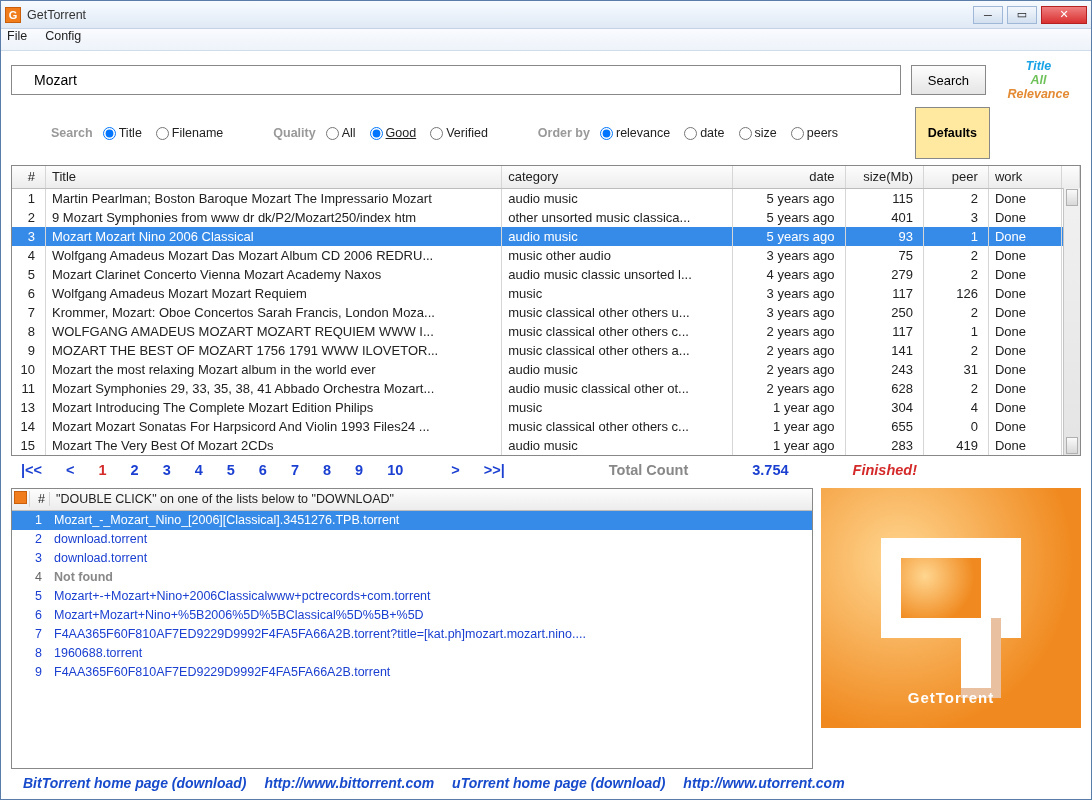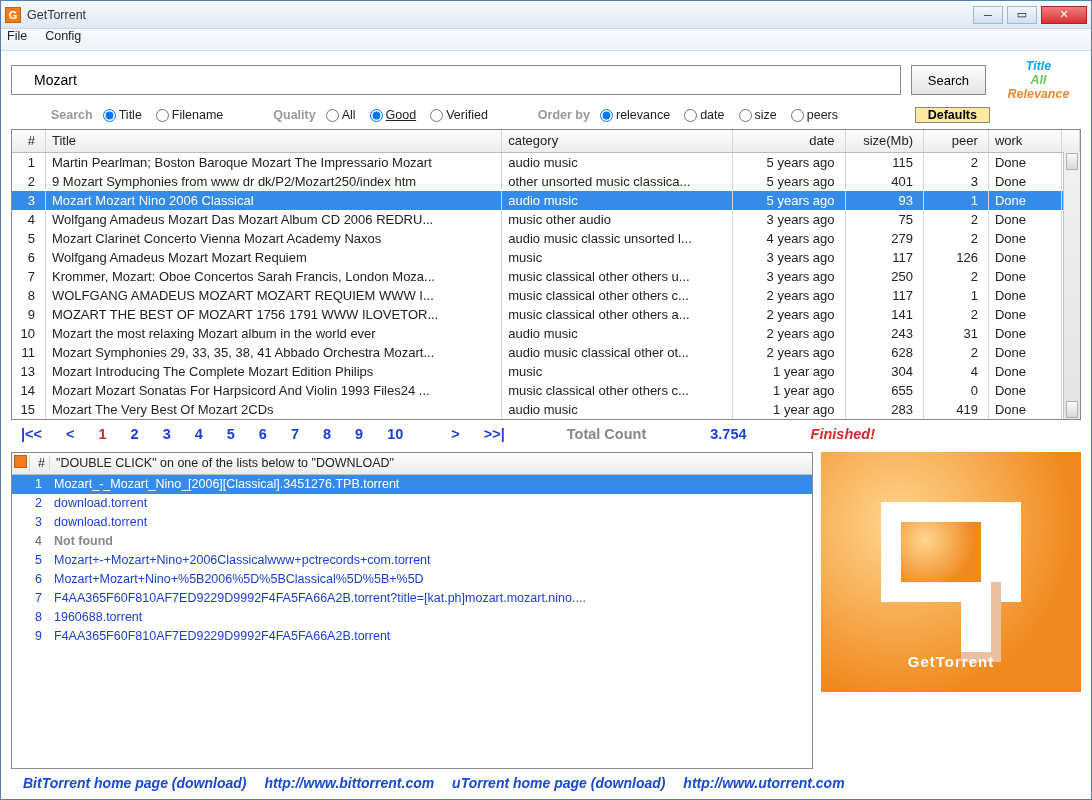--- a/index.html
+++ b/index.html
@@ -71,21 +71,21 @@
 .sidestatus .l3 { color:#e38a33; font-style:italic; }
 .filterrow {
   display:flex; align-items:center; gap:6px; margin-top:6px; padding-left:40px;
   font-size:12.5px;
 }
 .filterrow .lbl { color:#999; font-weight:bold; margin-right:4px; }
 .filterrow label { display:flex; align-items:center; gap:3px; margin-right:8px; cursor:default; }
 .filterrow input[type=radio] { margin:0; }
 .filterrow .spacer { flex:1; }
 .defaults {
-  border:1px solid #888; background:#ffe8a0; padding:0 12px; font-size:12.5px; font-weight:bold;
+  border:1px solid #888; background:#ffe8a0; padding:18px 12px; font-size:12.5px; font-weight:bold;
 }
 .gridwrap {
   margin-top:6px;
   border:1px solid #888;
   flex:0 0 auto;
   position:relative;
 }
 .grid {
   width:100%; border-collapse:collapse; table-layout:fixed; font-size:13px;
 }
@@ -103,21 +103,21 @@
 }
 .grid td { height:19px; }
 .grid .num { text-align:right; padding-right:10px; }
 .grid tr.sel td { background:#378be8; color:#fff; }
 .pager {
   display:flex; align-items:center; gap:24px; padding:6px 10px;
   font-size:14.5px; font-weight:bold;
 }
 .pager a { color:#1a3fd1; text-decoration:none; cursor:default; }
 .pager .cur { color:#d42a2a; }
-.pager .lbl { color:#888; font-weight:bold; margin-left:38px; }
+.pager .lbl { color:#888; font-weight:bold; margin-left:80px; }
 .pager .cnt { color:#1a3fd1; margin-left:40px; }
 .pager .fin { color:#d42a2a; font-style:italic; margin-left:40px;text-align:center; }
 .bottom { display:flex; gap:8px; margin-top:4px; flex:1; }
 .dlpanel {
   flex:1; border:1px solid #888; display:flex; flex-direction:column; overflow:hidden;
 }
 .dlhead {
   display:flex; align-items:center; background:linear-gradient(#fdfdfd,#ececec);
   border-bottom:1px solid #bcbcbc; height:22px;
 }

